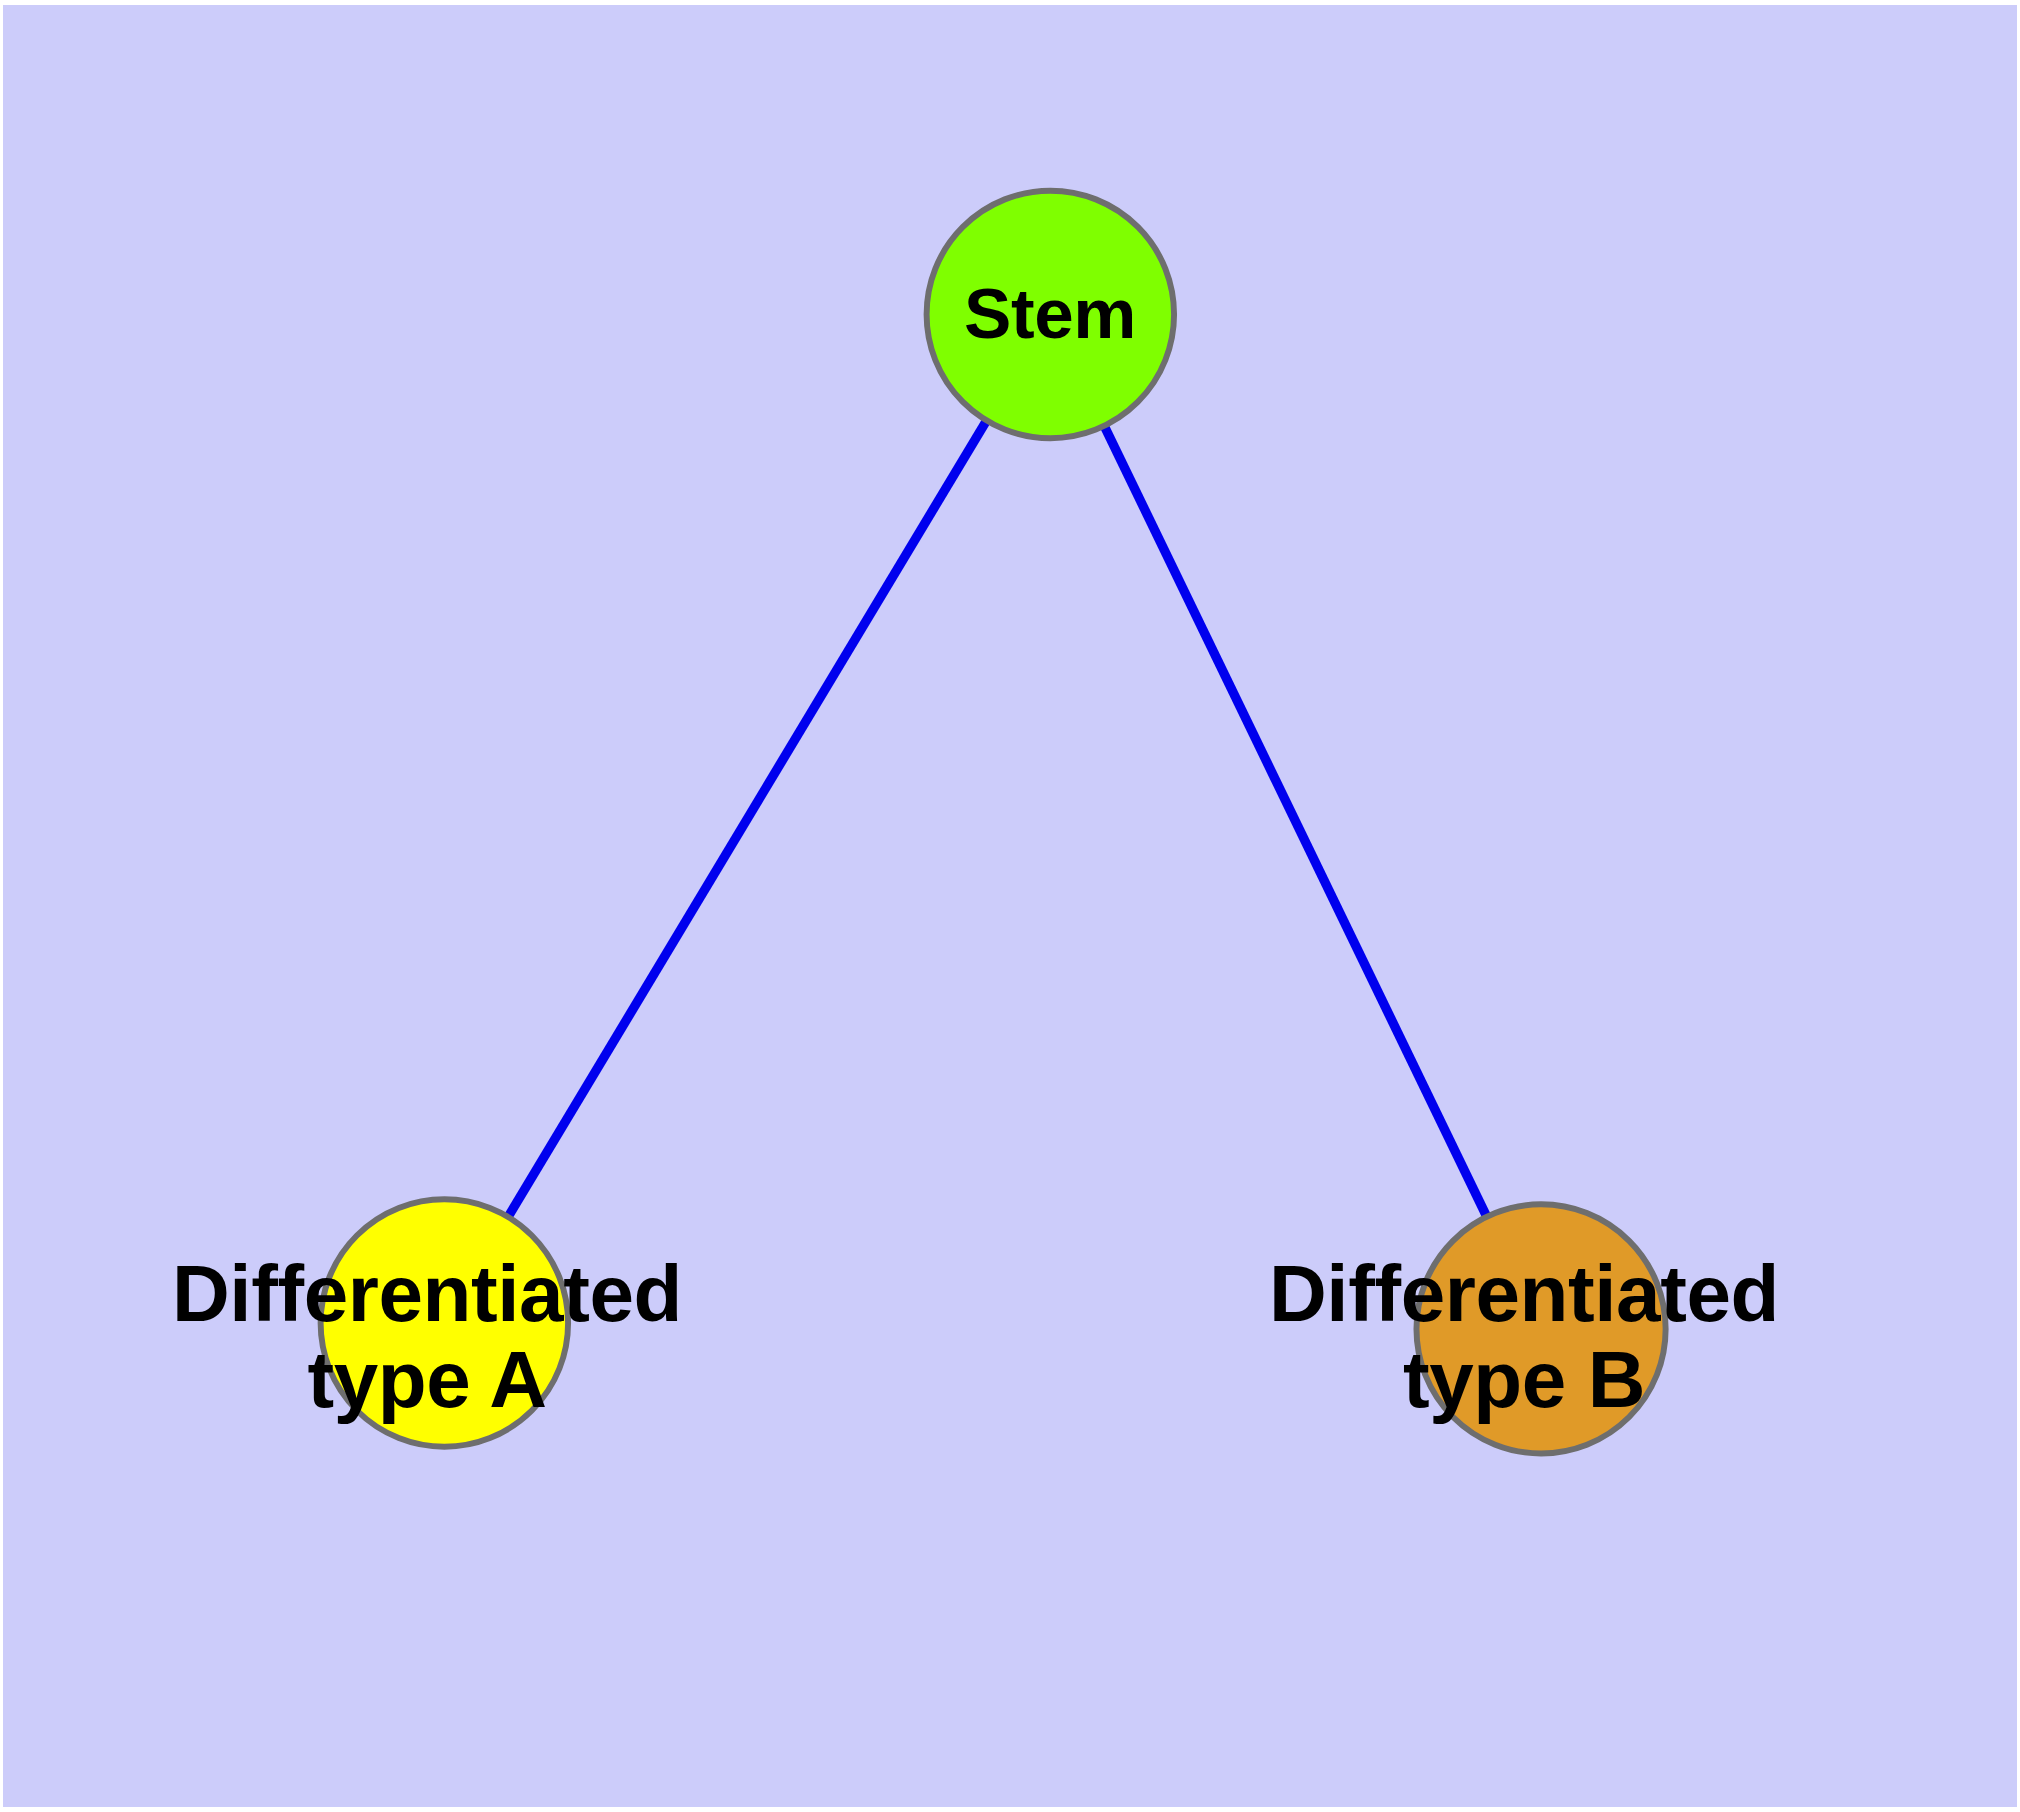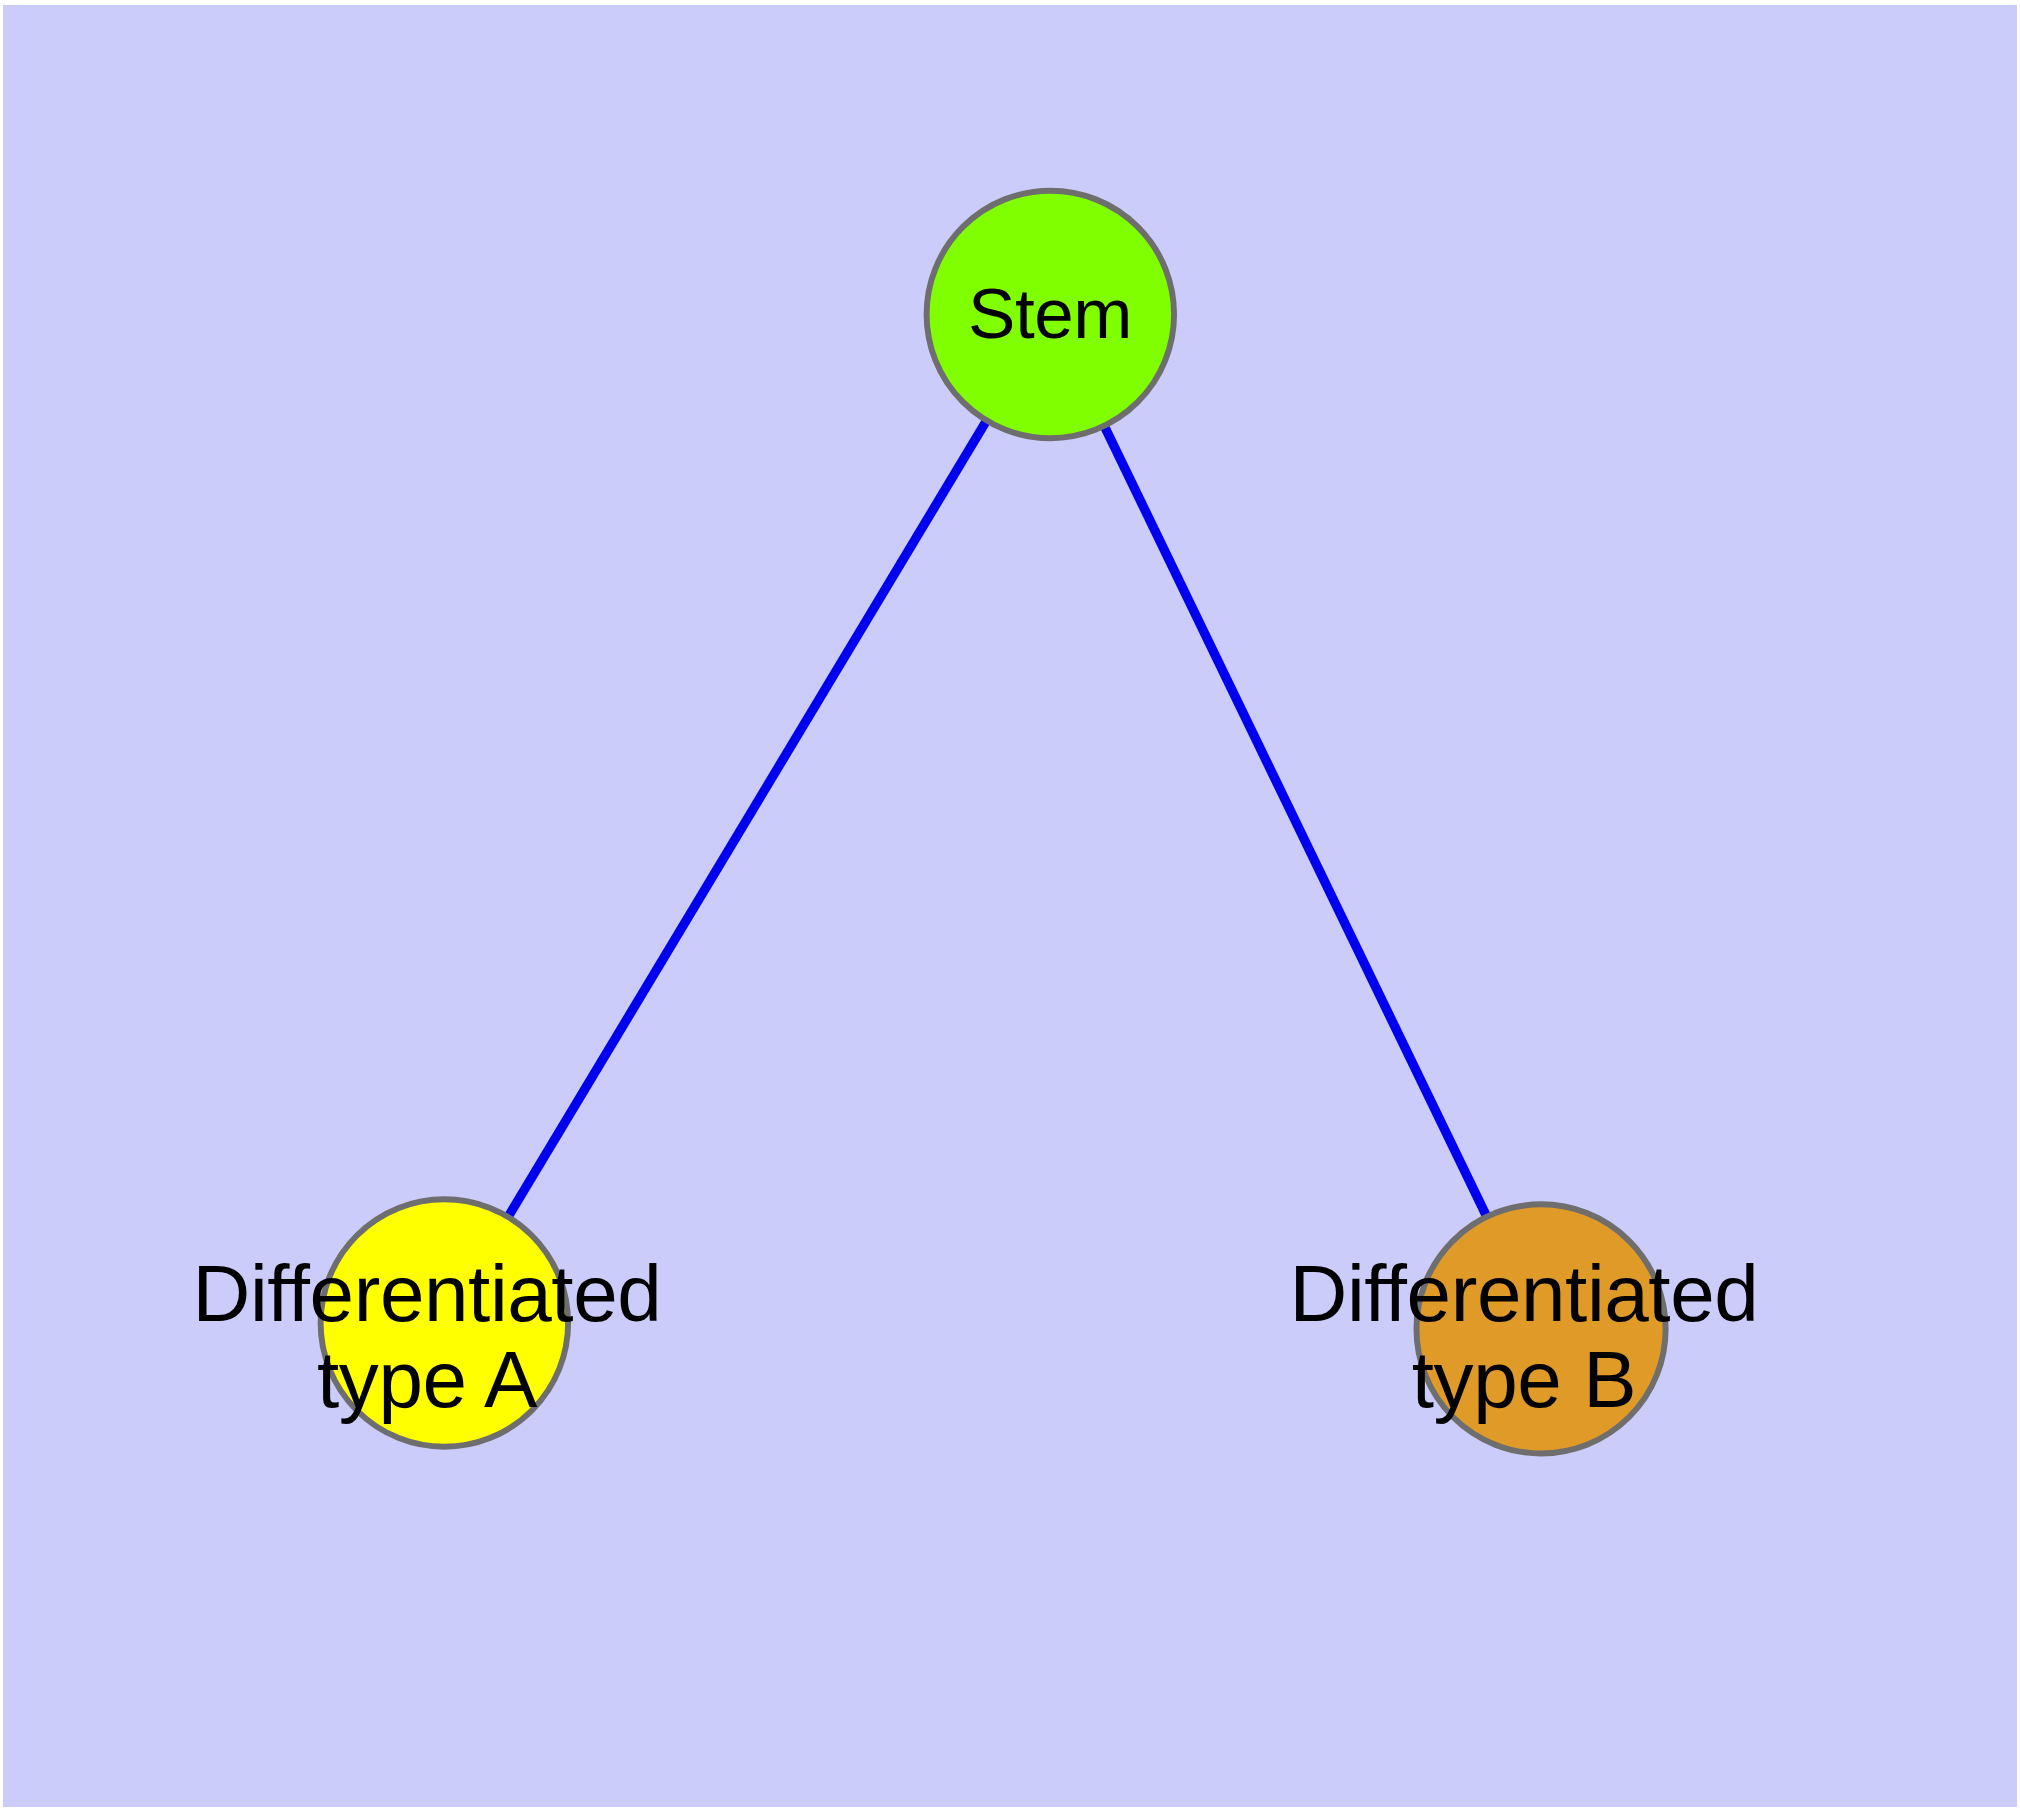--- a/index.html
+++ b/index.html
@@ -26,21 +26,21 @@
   #graph-svg {
     position: absolute;
     left: 0;
     top: 0;
     width: 2021px;
     height: 1812px;
   }
   .node-label {
     position: absolute;
     color: #000000;
-    font-weight: normal;
+    font-weight: bold;
     text-align: center;
     line-height: 1.08;
     white-space: pre;
     letter-spacing: -0.4px;
     pointer-events: none;
   }
   #label-stem {
     font-size: 71px;
     left: 1050px;
     top: 314px;

